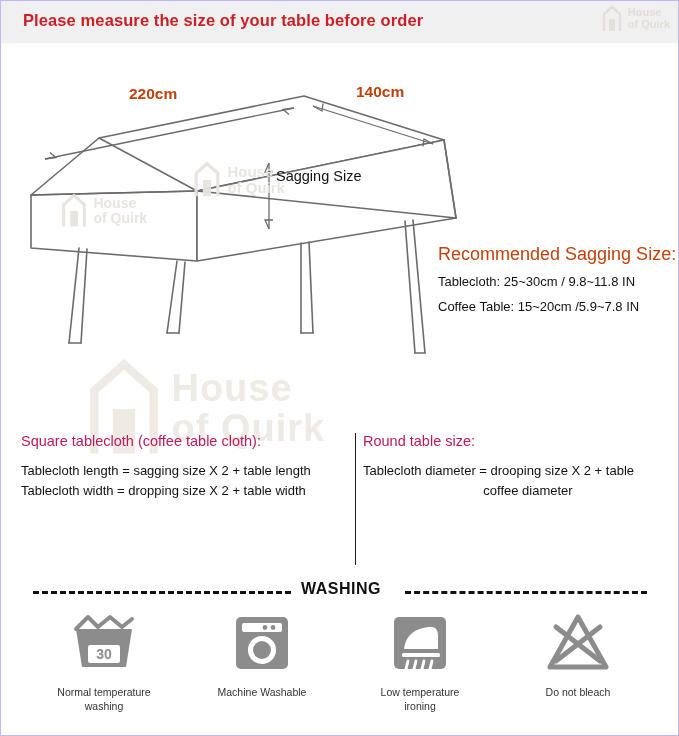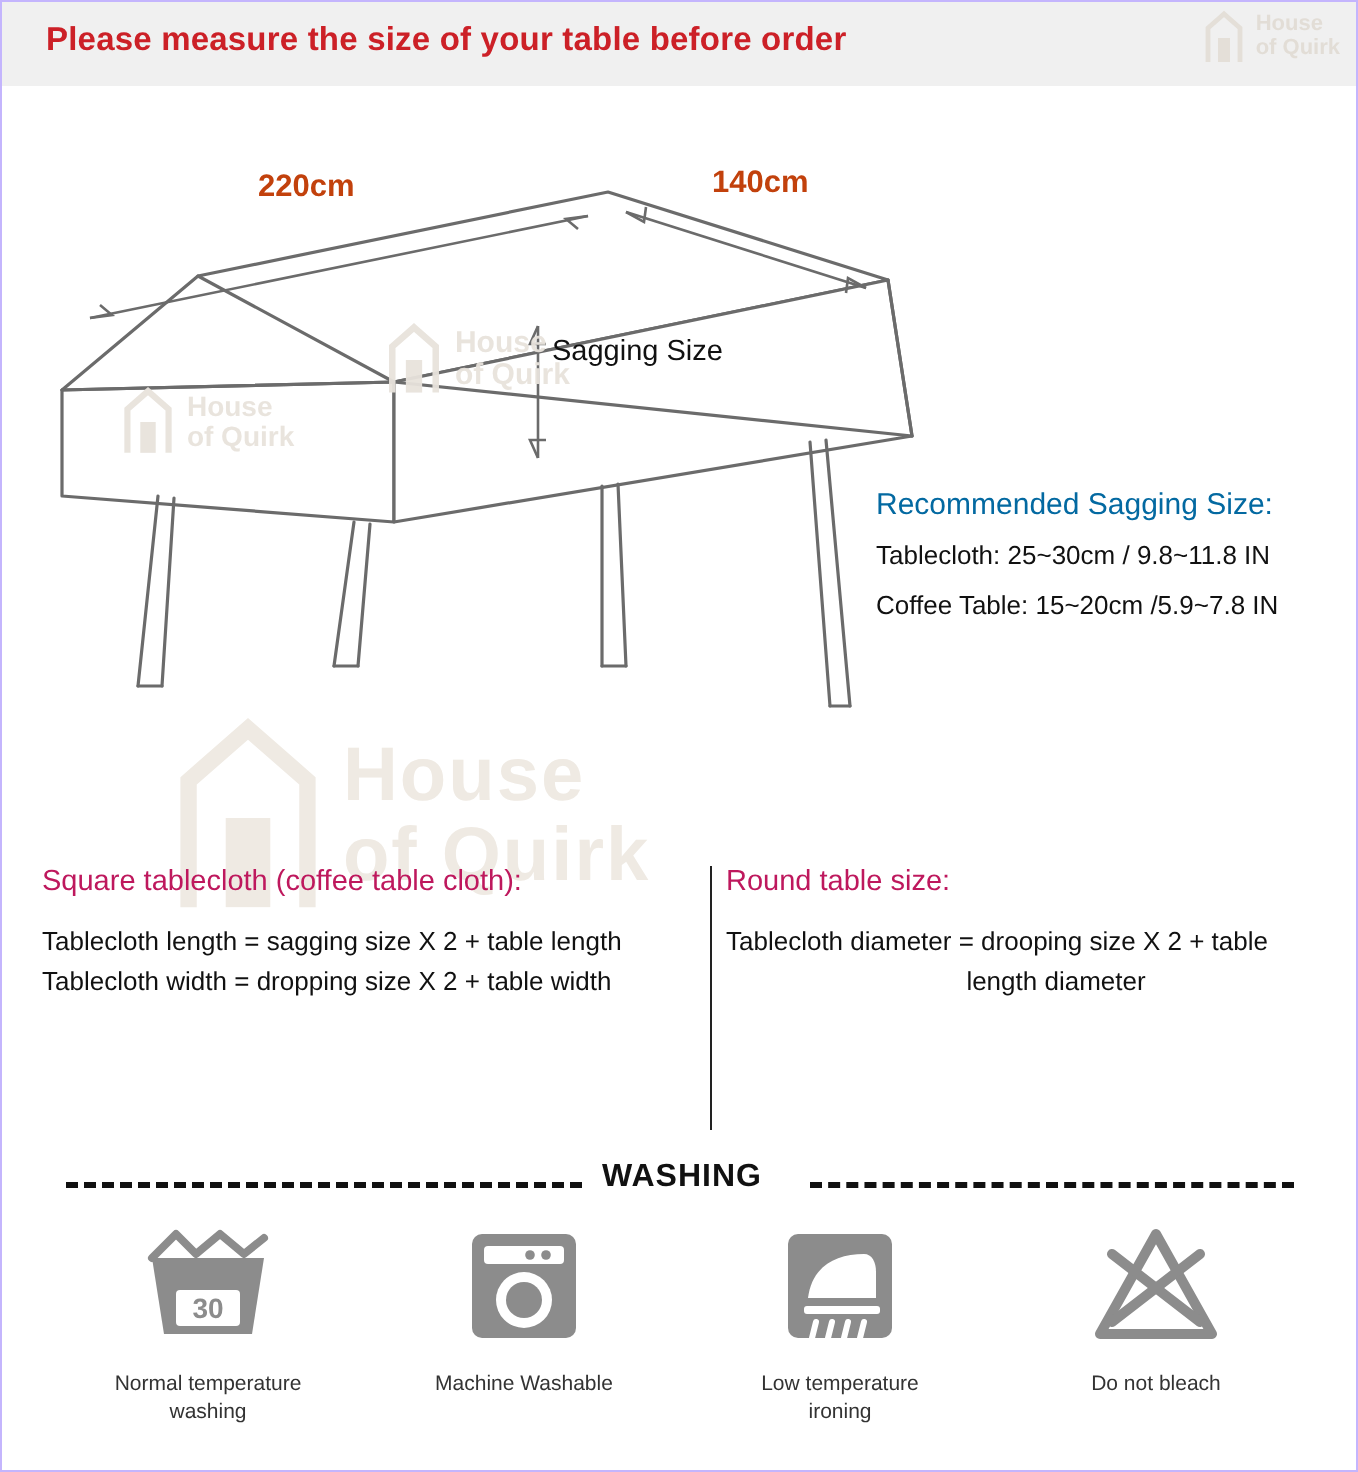--- a/index.html
+++ b/index.html
@@ -94,22 +94,22 @@
     white-space: nowrap;
   }
 
   
   .rec-block {
     position: absolute;
     left: 437px; top: 201px;
     width: 240px;
   }
   .rec-title {
-    font-size: 15px;
-    color: #0369a1;
+    font-size: 18px;
+    color: #c2410c;
     margin-bottom: 9px;
     white-space: nowrap;
   }
   .rec-line {
     font-size: 13px;
     color: #111;
     margin-bottom: 10px;
     white-space: nowrap;
   }
 
@@ -322,21 +322,21 @@
   <div class="formula-left">
     <div class="formula-title">Square tablecloth (coffee table cloth):</div>
     <div class="formula-line">Tablecloth length = sagging size X 2 + table length</div>
     <div class="formula-line">Tablecloth width = dropping size X 2 + table width</div>
   </div>
 
   <div class="formula-right">
     <div class="formula-title">Round table size:</div>
     <div class="formula-line">Tablecloth diameter = drooping size X 2 + table</div>
     <div class="formula-line">
-      <span class="indent">length diameter</span>
+      <span class="indent">coffee diameter</span>
     </div>
   </div>
 
   <div class="wash-rule left"></div>
   <div class="wash-title">WASHING</div>
   <div class="wash-rule right"></div>
 
   <div class="wash-items">
 
     <div class="wash-item">

